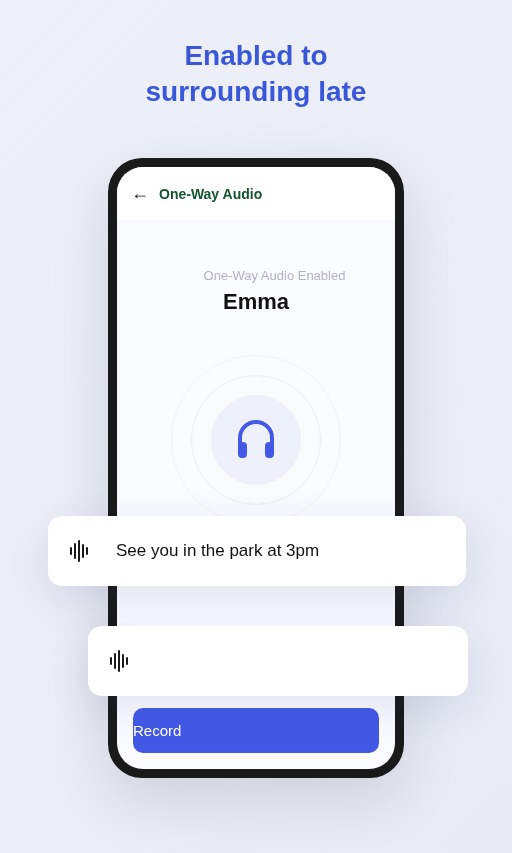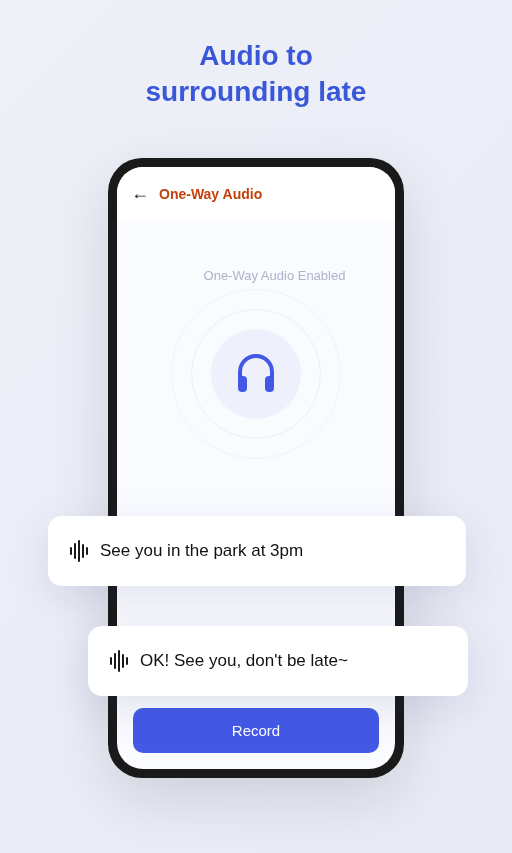--- a/index.html
+++ b/index.html
@@ -47,21 +47,21 @@
       background: #ffffff;
     }
     .back-arrow {
       font-size: 18px;
       color: #111;
       font-weight: 500;
     }
     .header-title {
       font-size: 14px;
       font-weight: 600;
-      color: #c2410c;
+      color: #14532d;
     }
     .content {
       padding-top: 48px;
       text-align: center;
     }
     .status-label {
       color: #aeb3c9;
       font-size: 13px;
       font-weight: 500;
       margin-bottom: 6px;
@@ -104,21 +104,21 @@
     }
     .headphones-icon svg { display: block; }
     .bubble {
       position: absolute;
       background: #ffffff;
       border-radius: 14px;
       box-shadow: 0 12px 40px rgba(50,60,120,0.12);
       padding: 24px 22px;
       display: flex;
       align-items: center;
-      gap: 12px;
+      gap: 28px;
     }
     .bubble1 {
       left: 48px;
       top: 516px;
       width: 418px;
     }
     .bubble2 {
       left: 88px;
       top: 626px;
       width: 380px;
@@ -144,41 +144,41 @@
       bottom: 16px;
       left: 16px;
       right: 16px;
       background: #4359e6;
       color: #ffffff;
       border: none;
       border-radius: 10px;
       padding: 14px 0;
       font-size: 15px;
       font-weight: 500;
-      text-align: center;
     }
   </style>
 </head>
 <body>
 
 <div class="marketing-title">
-  <div>Audio to</div>
+  <div>Enabled to</div>
   <div>surrounding late</div>
 </div>
 
 <div class="phone-frame">
   <div class="phone-screen">
 
     <div class="app-header">
       <span class="back-arrow">←</span>
       <span class="header-title">One-Way Audio</span>
     </div>
 
     <div class="content">
       <div class="status-label">One-Way Audio Enabled</div>
+      <div class="person-name">Emma</div>
 
       <div class="audio-visual">
         <div class="ring ring1"></div>
         <div class="ring ring2"></div>
         <div class="center-circle">
           <span class="headphones-icon">
             <svg width="48" height="48" viewBox="0 0 48 48" fill="none">
               <path d="M8 30 V22 C8 13 15 6 24 6 C33 6 40 13 40 22 V30" stroke="#4359e6" stroke-width="4" stroke-linecap="round" fill="none"></path>
               <rect x="6" y="26" width="9" height="16" rx="4" fill="#4359e6"></rect>
               <rect x="33" y="26" width="9" height="16" rx="4" fill="#4359e6"></rect>
@@ -207,14 +207,13 @@
 </div>
 
 <div class="bubble bubble2">
   <span class="wave-icon">
     <span class="wave-bar" style="height:8px"></span>
     <span class="wave-bar" style="height:16px"></span>
     <span class="wave-bar" style="height:22px"></span>
     <span class="wave-bar" style="height:14px"></span>
     <span class="wave-bar" style="height:8px"></span>
   </span>
-  <span class="bubble-text">OK! See you, don't be late~</span>
 </div>
 
 </body></html>

